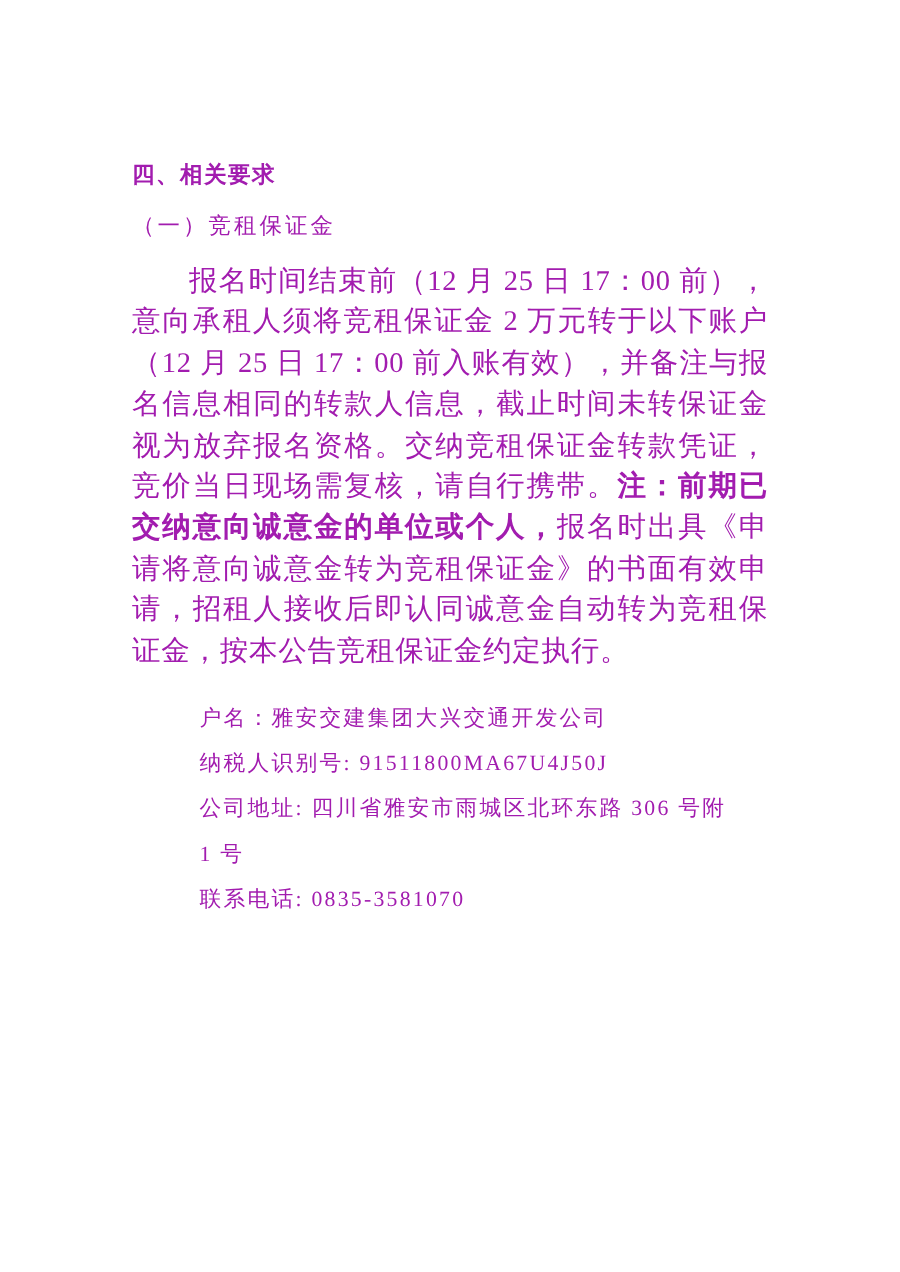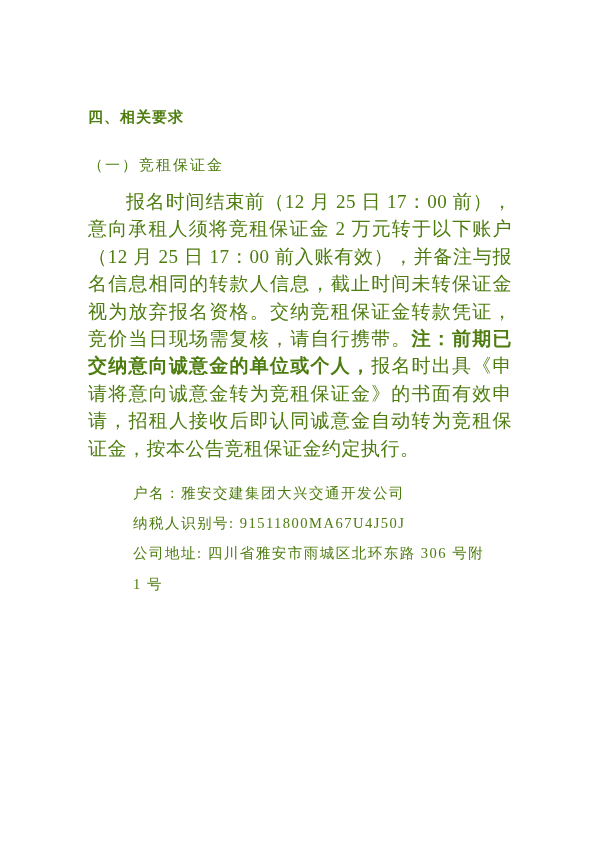--- a/index.html
+++ b/index.html
@@ -1,38 +1,38 @@
 <!DOCTYPE html>
 <html><head>
 <meta charset="utf-8">
 <style>
   html,body{margin:0;padding:0;background:#ffffff;}
   .page{
     position:relative;
     width:524px;height:848px;
     background:#ffffff;
-    color:#4d7c0f;
+    color:#a21caf;
     font-family:"Liberation Serif","DejaVu Serif",serif;
     overflow:hidden;
   }
   .content{
     position:absolute;
     left:88px;top:106px;
     width:424px;
   }
   .heading{
     margin:0;
     font-family:"Liberation Sans","DejaVu Sans",sans-serif;
     font-size:15px;
     font-weight:bold;
     line-height:22px;
     letter-spacing:1px;
   }
   .subheading{
-    margin:26px 0 0 0;
+    margin:12px 0 0 0;
     font-size:15px;
     font-weight:normal;
     line-height:22px;
     letter-spacing:2px;
   }
   .para{
     margin:12px 0 0 0;
     font-size:19px;
     line-height:27.4px;
     text-align:justify;
@@ -57,15 +57,16 @@
 
 <div class="page">
   <div class="content">
     <p class="heading">四、相关要求</p>
     <p class="subheading">（一）竞租保证金</p>
     <p class="para"><span>报名时间结束前（12 月 25 日 17：00 前），意向承租人须将竞租保证金 2 万元转于以下账户（12 月 25 日 17：00 前入账有效），并备注与报名信息相同的转款人信息，截止时间未转保证金视为放弃报名资格。交纳竞租保证金转款凭证，竞价当日现场需复核，请自行携带。</span><span class="bold">注：前期已交纳意向诚意金的单位或个人，</span><span>报名时出具《申请将意向诚意金转为竞租保证金》的书面有效申请，招租人接收后即认同诚意金自动转为竞租保证金，按本公告竞租保证金约定执行。</span></p>
     <div class="details">
         <p class="detail-line"><span>户名：</span><span>雅安交建集团大兴交通开发公司</span></p>
         <p class="detail-line"><span>纳税人识别号: </span><span>91511800MA67U4J50J</span></p>
         <p class="detail-line"><span>公司地址: </span><span>四川省雅安市雨城区北环东路 306 号附 1 号</span></p>
+        <p class="detail-line"><span>联系电话: </span><span>0835-3581070</span></p>
       </div>
   </div>
 </div>
 
 </body></html>

